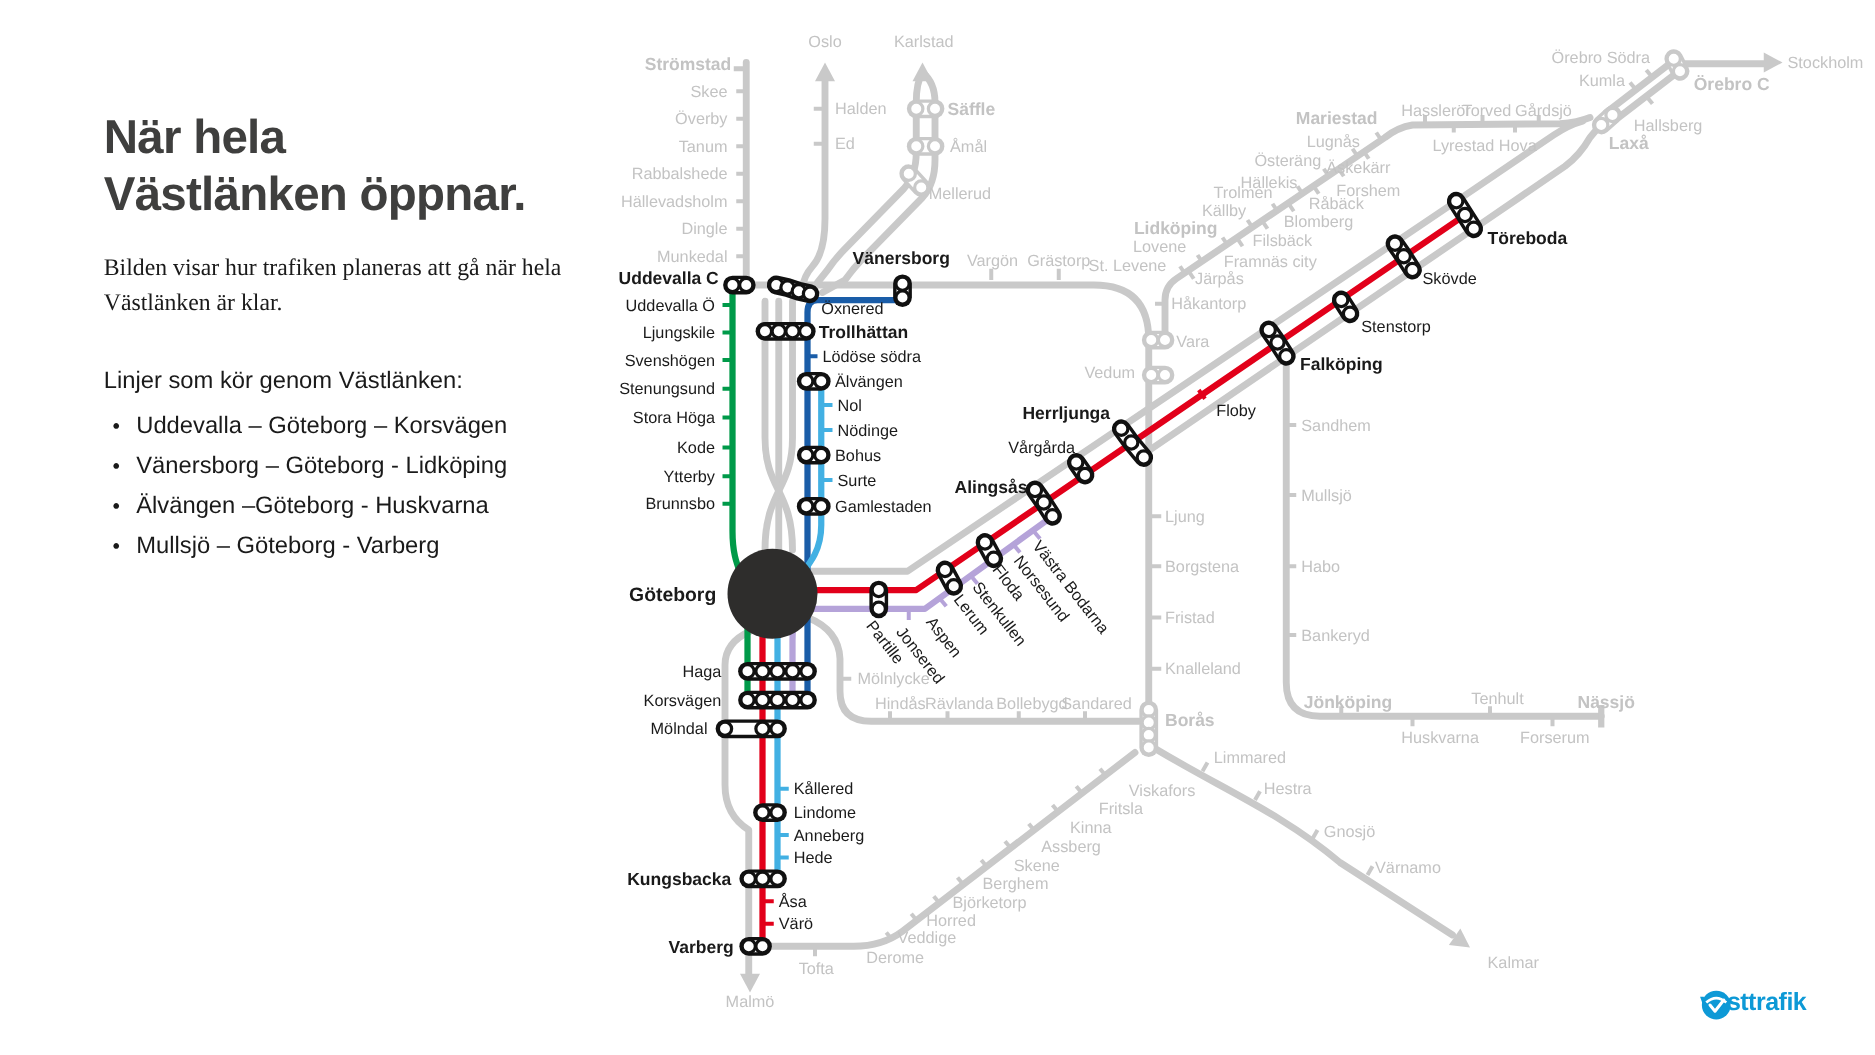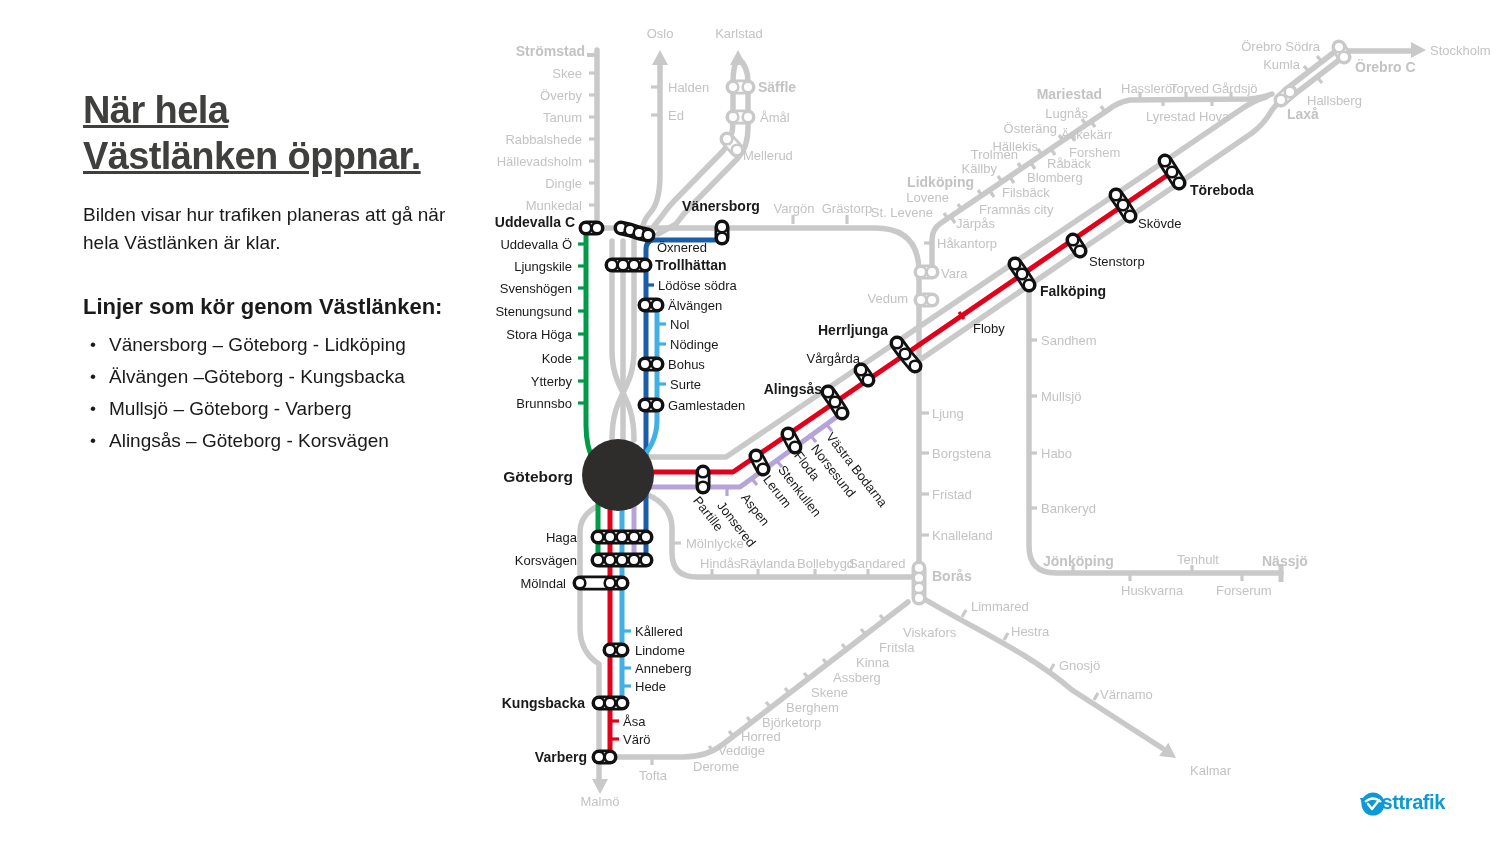--- a/index.html
+++ b/index.html
@@ -1,22 +1,22 @@
 <!DOCTYPE html>
 <html><head>
 <meta charset="utf-8">
 <style>
   html,body{margin:0;padding:0;background:#fff;font-family:"Liberation Sans",sans-serif;}
   .canvas{position:relative;width:1500px;height:844px;background:#fff;overflow:hidden;}
   svg{position:absolute;left:0;top:0;}
   svg text{font-family:"Liberation Sans",sans-serif;}
   .textblock{position:absolute;left:83px;top:88px;width:430px;z-index:5;}
-  .title{font-size:38px;line-height:1.2;font-weight:800;color:#3f3f3e;letter-spacing:-0.6px;margin:0 0 22px 0;white-space:pre-line;text-decoration:underline;}
-  .note{font-size:19px;line-height:1.45;color:#1a1a1a;margin:0 0 38px 0;width:400px;}
-  .list-title{font-size:22px;font-weight:700;color:#1a1a1a;margin:0 0 14px 0;}
+  .title{font-size:38px;line-height:1.2;font-weight:800;color:#3f3f3e;letter-spacing:-0.6px;margin:0 0 22px 0;white-space:pre-line;}
+  .note{font-size:19px;line-height:1.45;color:#1a1a1a;margin:0 0 38px 0;width:400px;font-family:Liberation Serif, serif;}
+  .list-title{font-size:19px;font-weight:400;color:#1a1a1a;margin:0 0 14px 0;}
   ul.routes{list-style:none;margin:0;padding:0;}
   ul.routes li{font-size:19px;color:#1a1a1a;margin:0 0 10px 0;padding-left:26px;position:relative;}
   ul.routes li::before{content:"\2022";position:absolute;left:7px;top:1px;font-size:17px;color:#1a1a1a;}
   .logo{position:absolute;right:55px;bottom:30px;display:flex;align-items:center;gap:6px;z-index:5;}
   .logo-text{font-size:20px;font-weight:700;color:#0d99d6;letter-spacing:-0.4px;}
 </style>
 </head>
 <body>
 
 <div class="canvas">
@@ -419,24 +419,24 @@
       <text x="1216" y="590" text-anchor="start" fill="#C3C3C3" font-size="13" font-weight="400" dominant-baseline="central">Forserum</text>
       <text x="1262" y="561" text-anchor="start" fill="#C3C3C3" font-size="14" font-weight="700" dominant-baseline="central">Nässjö</text>
     </svg>
 
   <div class="textblock">
     <h1 class="title">När hela
 Västlänken öppnar.</h1>
     <p class="note">Bilden visar hur trafiken planeras att gå när hela Västlänken är klar.</p>
     <p class="list-title">Linjer som kör genom Västlänken:</p>
     <ul class="routes">
+      <li>Uddevalla – Göteborg – Korsvägen</li>
       <li>Vänersborg – Göteborg - Lidköping</li>
-      <li>Älvängen –Göteborg - Kungsbacka</li>
+      <li>Älvängen –Göteborg - Huskvarna</li>
       <li>Mullsjö – Göteborg - Varberg</li>
-      <li>Alingsås – Göteborg - Korsvägen</li>
     </ul>
   </div>
 
   <div class="logo">
     <svg width="26" height="26" viewBox="0 0 26 26">
       <circle cx="13" cy="13" r="11.5" fill="#0d99d6"></circle>
       <path d="M5,11 Q13,4 21,11" fill="none" stroke="#fff" stroke-width="2.2"></path>
       <path d="M8,13 l4,5 7,-9" fill="none" stroke="#fff" stroke-width="2.4" stroke-linecap="round" stroke-linejoin="round"></path>
     </svg>
     <span class="logo-text">västtrafik</span>

